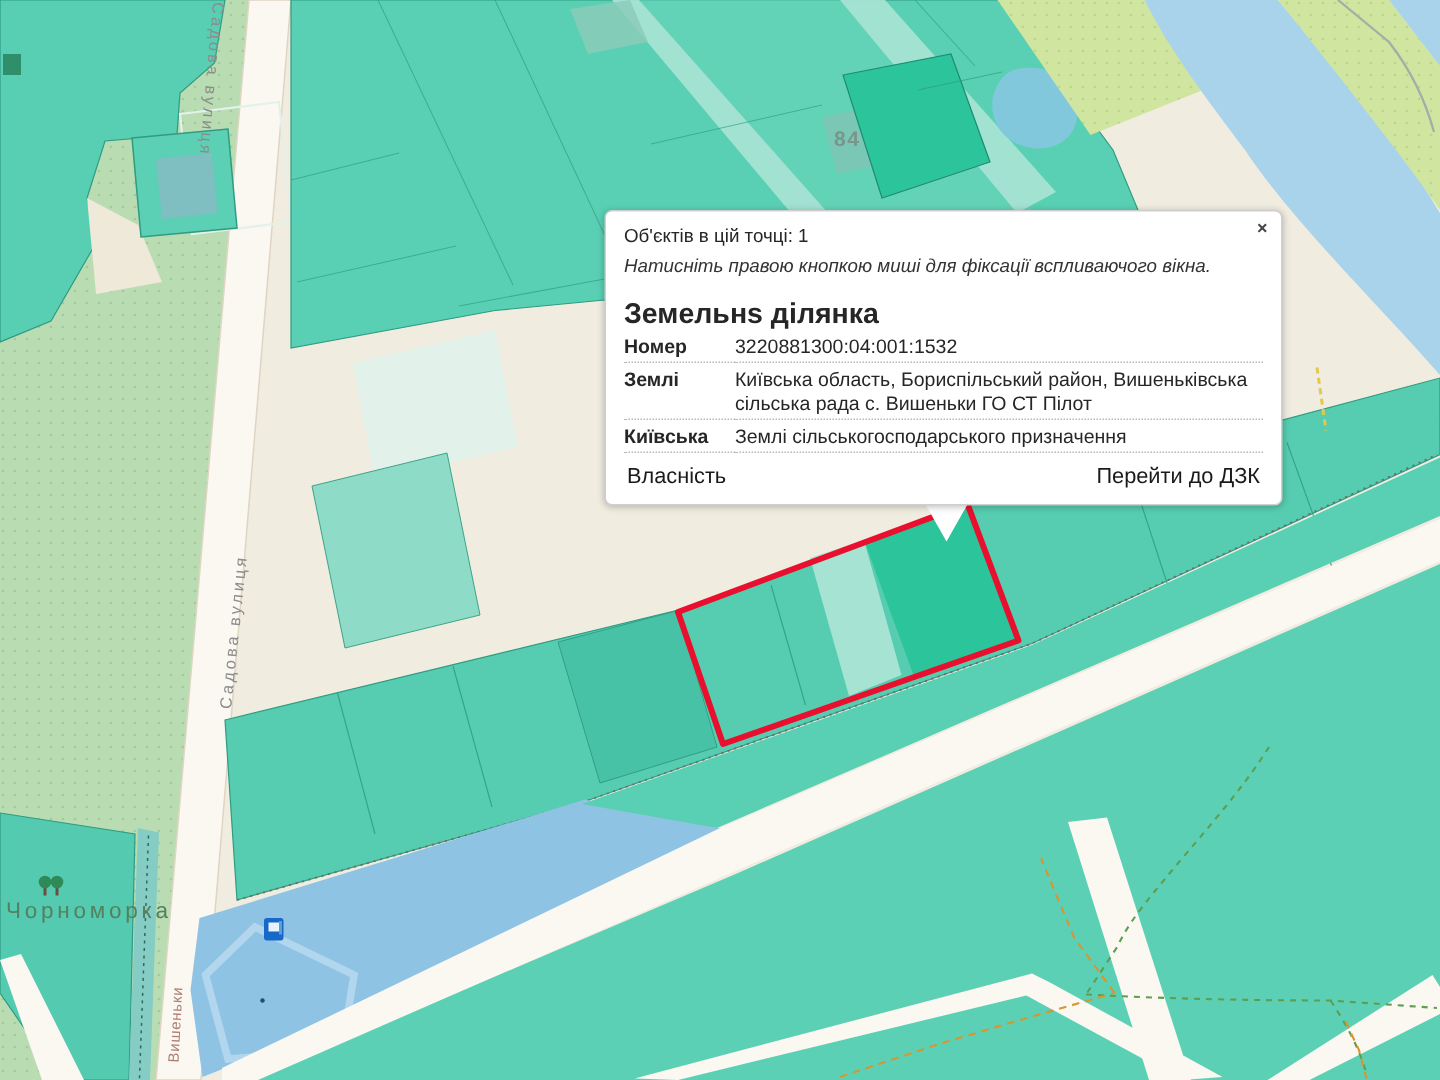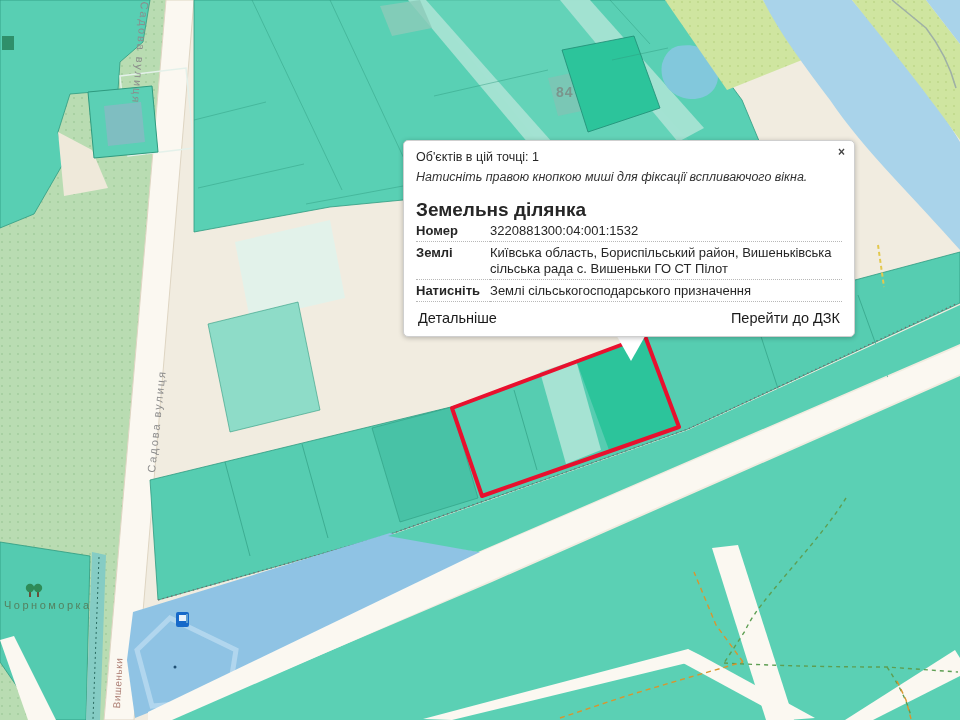--- a/index.html
+++ b/index.html
@@ -8,21 +8,21 @@
     font-family:"Liberation Sans",sans-serif;background:#f1ece0;
   }
   .stage svg{position:absolute;left:0;top:0;}
   .maplabel{position:absolute;white-space:nowrap;pointer-events:none;}
   .lbl-street-top{left:151px;top:2px;transform:rotate(95deg);transform-origin:0 0;
     font-size:11px;letter-spacing:2px;color:#8c8c8c;}
   .lbl-street-mid{left:145px;top:472px;transform:rotate(-84deg);transform-origin:0 0;
     font-size:11px;letter-spacing:2px;color:#8c8c8c;}
   .lbl-street-bottom{left:111px;top:708px;transform:rotate(-87deg);transform-origin:0 0;
     font-size:10px;letter-spacing:.5px;color:#ad7f74;}
-  .lbl-district{left:4px;top:599px;font-size:11px;letter-spacing:2.5px;color:#54805f;}
+  .lbl-district{left:4px;top:599px;font-size:15px;letter-spacing:2.5px;color:#54805f;}
   .lbl-84{left:556px;top:84px;font-size:14px;letter-spacing:1px;color:#7a958c;font-weight:bold;}
 
   .popup{
     position:absolute;left:403px;top:140px;width:452px;box-sizing:border-box;
     background:#fff;border:1px solid #cfcfcf;border-radius:5px;
     box-shadow:0 1px 5px rgba(0,0,0,.25);
     padding:8px 12px 10px;font-size:12.5px;line-height:16px;color:#262626;z-index:5;
   }
   .popup .objects{margin:0 0 4px;}
   .popup .hint{font-style:italic;margin:0 0 17px;color:#333;}
@@ -178,24 +178,24 @@
       <tbody>
         <tr>
           <td class="lbl">Номер</td>
           <td>3220881300:04:001:1532</td>
         </tr>
         <tr>
           <td class="lbl">Землі</td>
           <td>Київська область, Бориспільський район, Вишеньківська сільська рада с. Вишеньки ГО СТ Пілот</td>
         </tr>
         <tr>
-          <td class="lbl">Натисніть</td>
+          <td class="lbl">Київська</td>
           <td>Землі сільськогосподарського призначення</td>
         </tr>
       </tbody>
     </table>
     <div class="foot">
-      <span>Детальніше</span>
+      <span>Власність</span>
       <span>Перейти до ДЗК</span>
     </div>
   </div>
 
 </div>
 
 </body></html>

